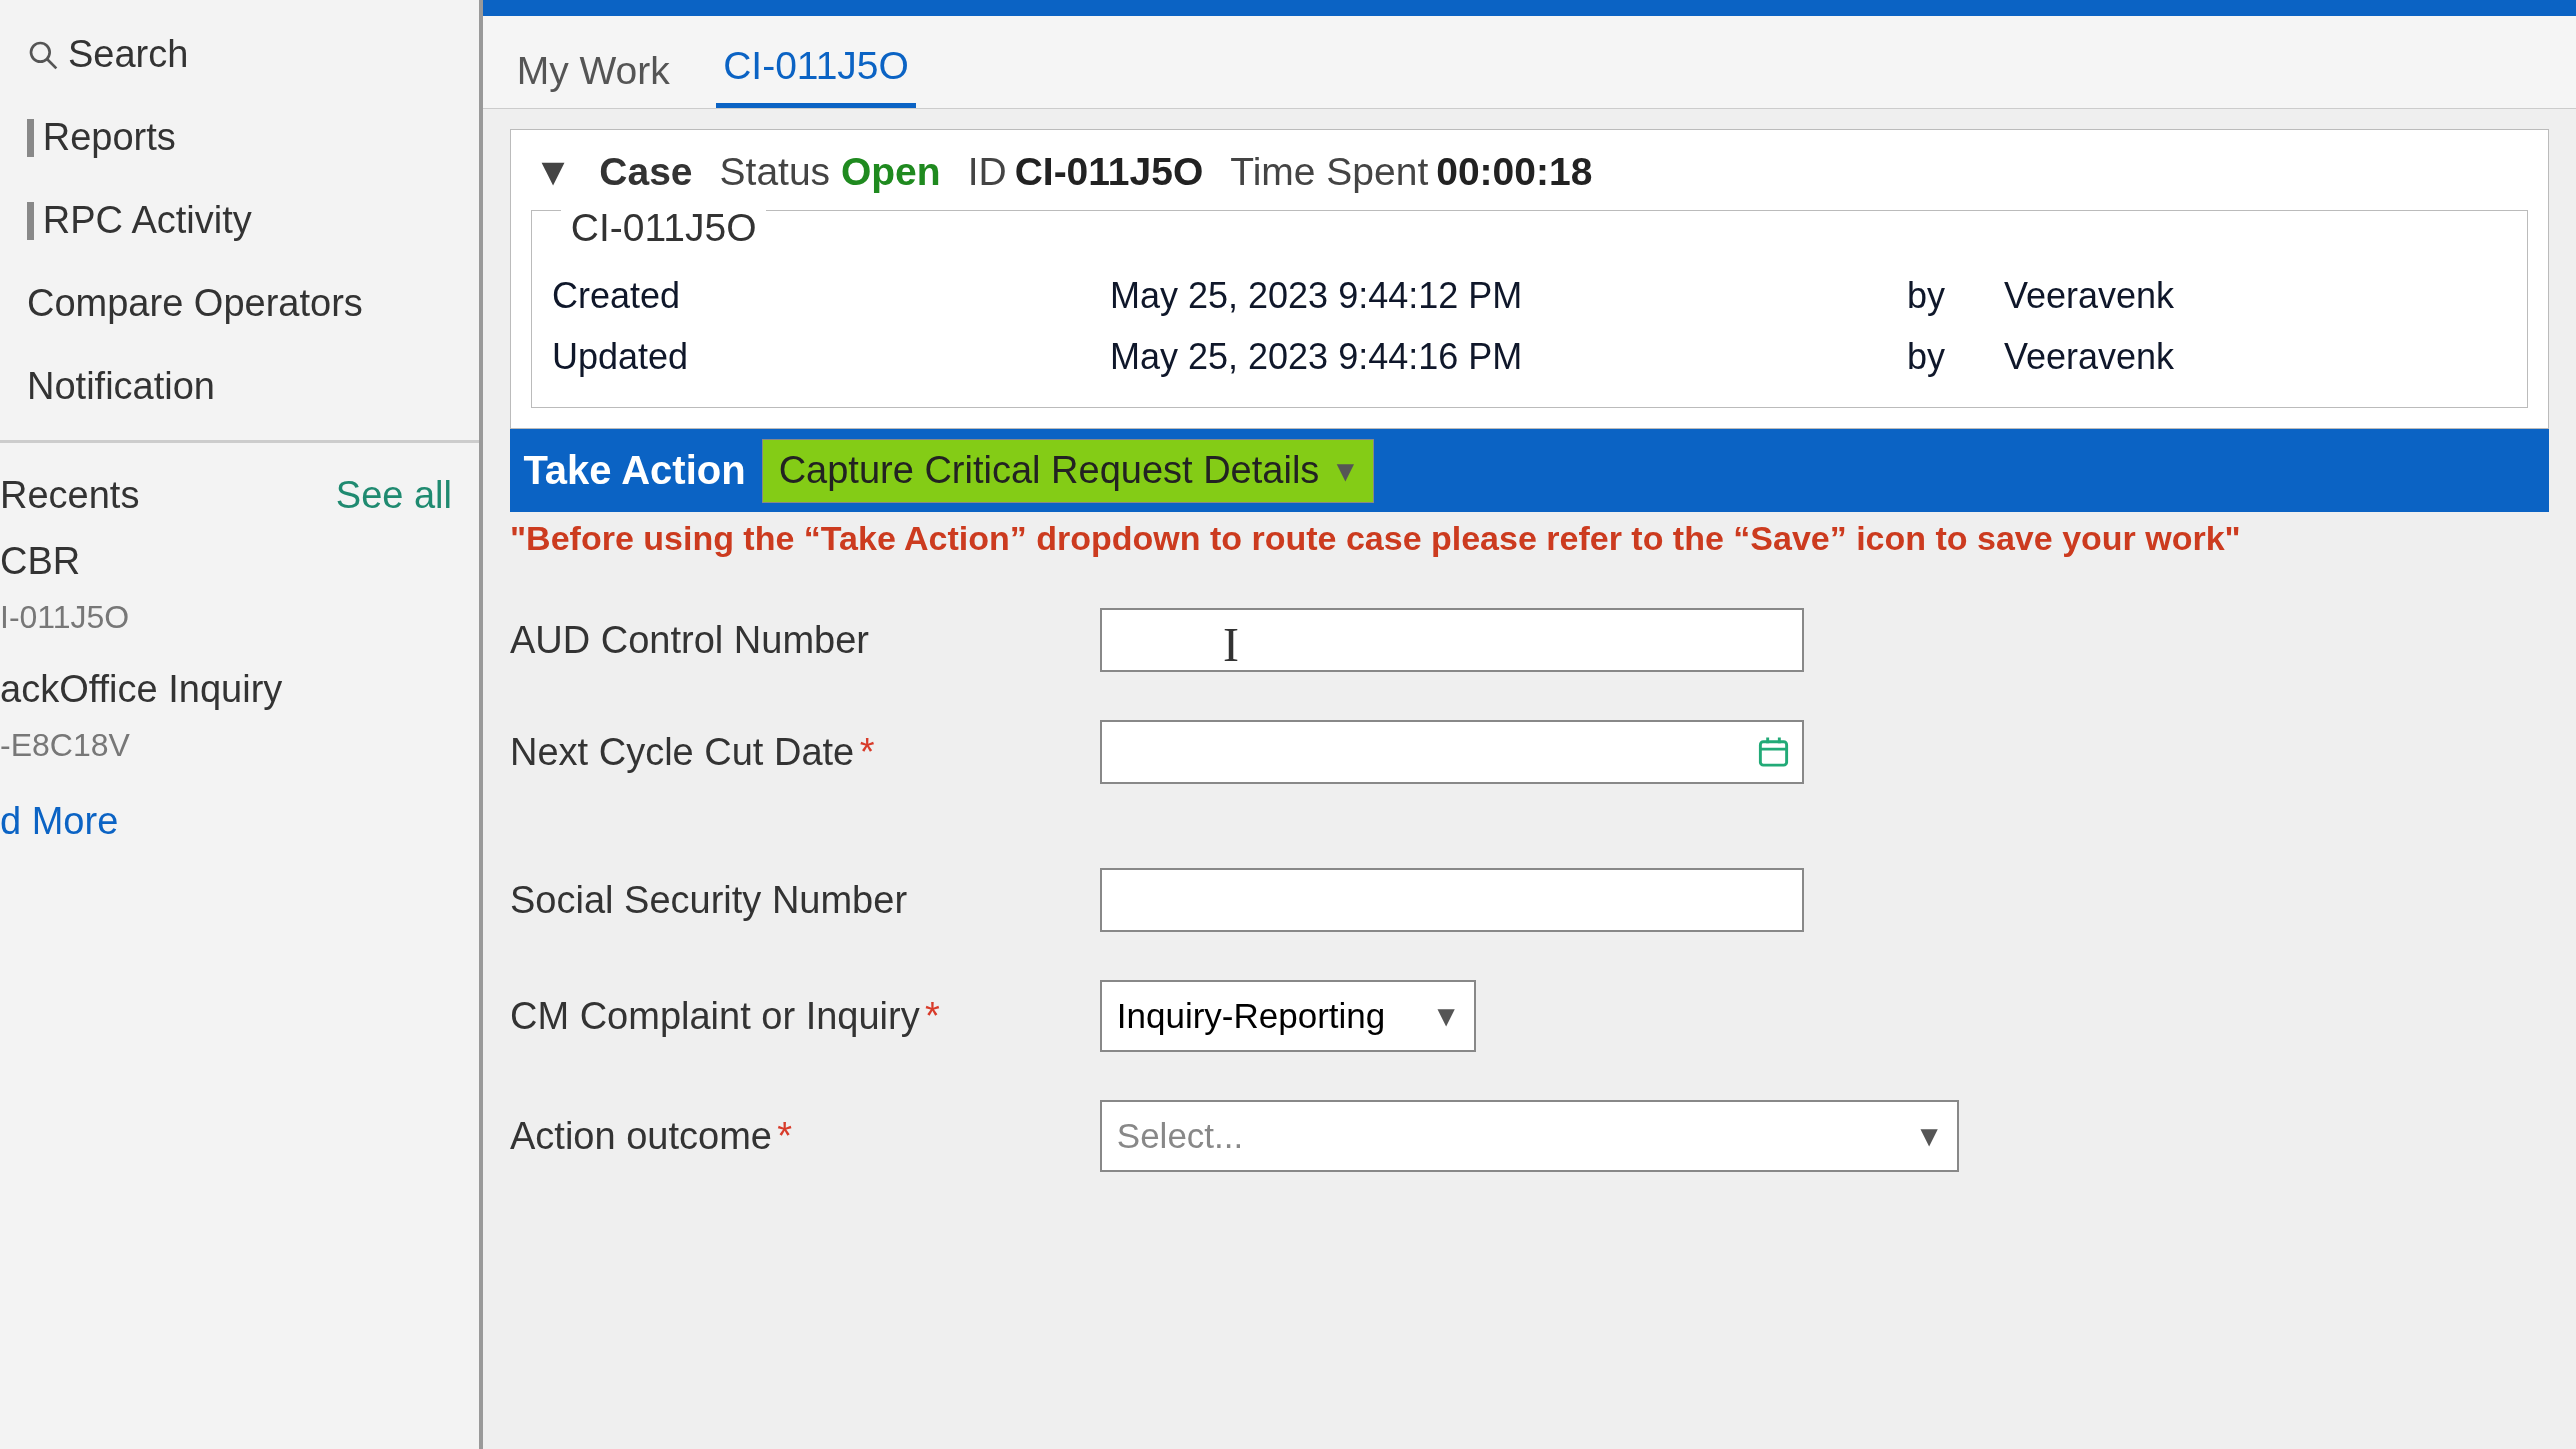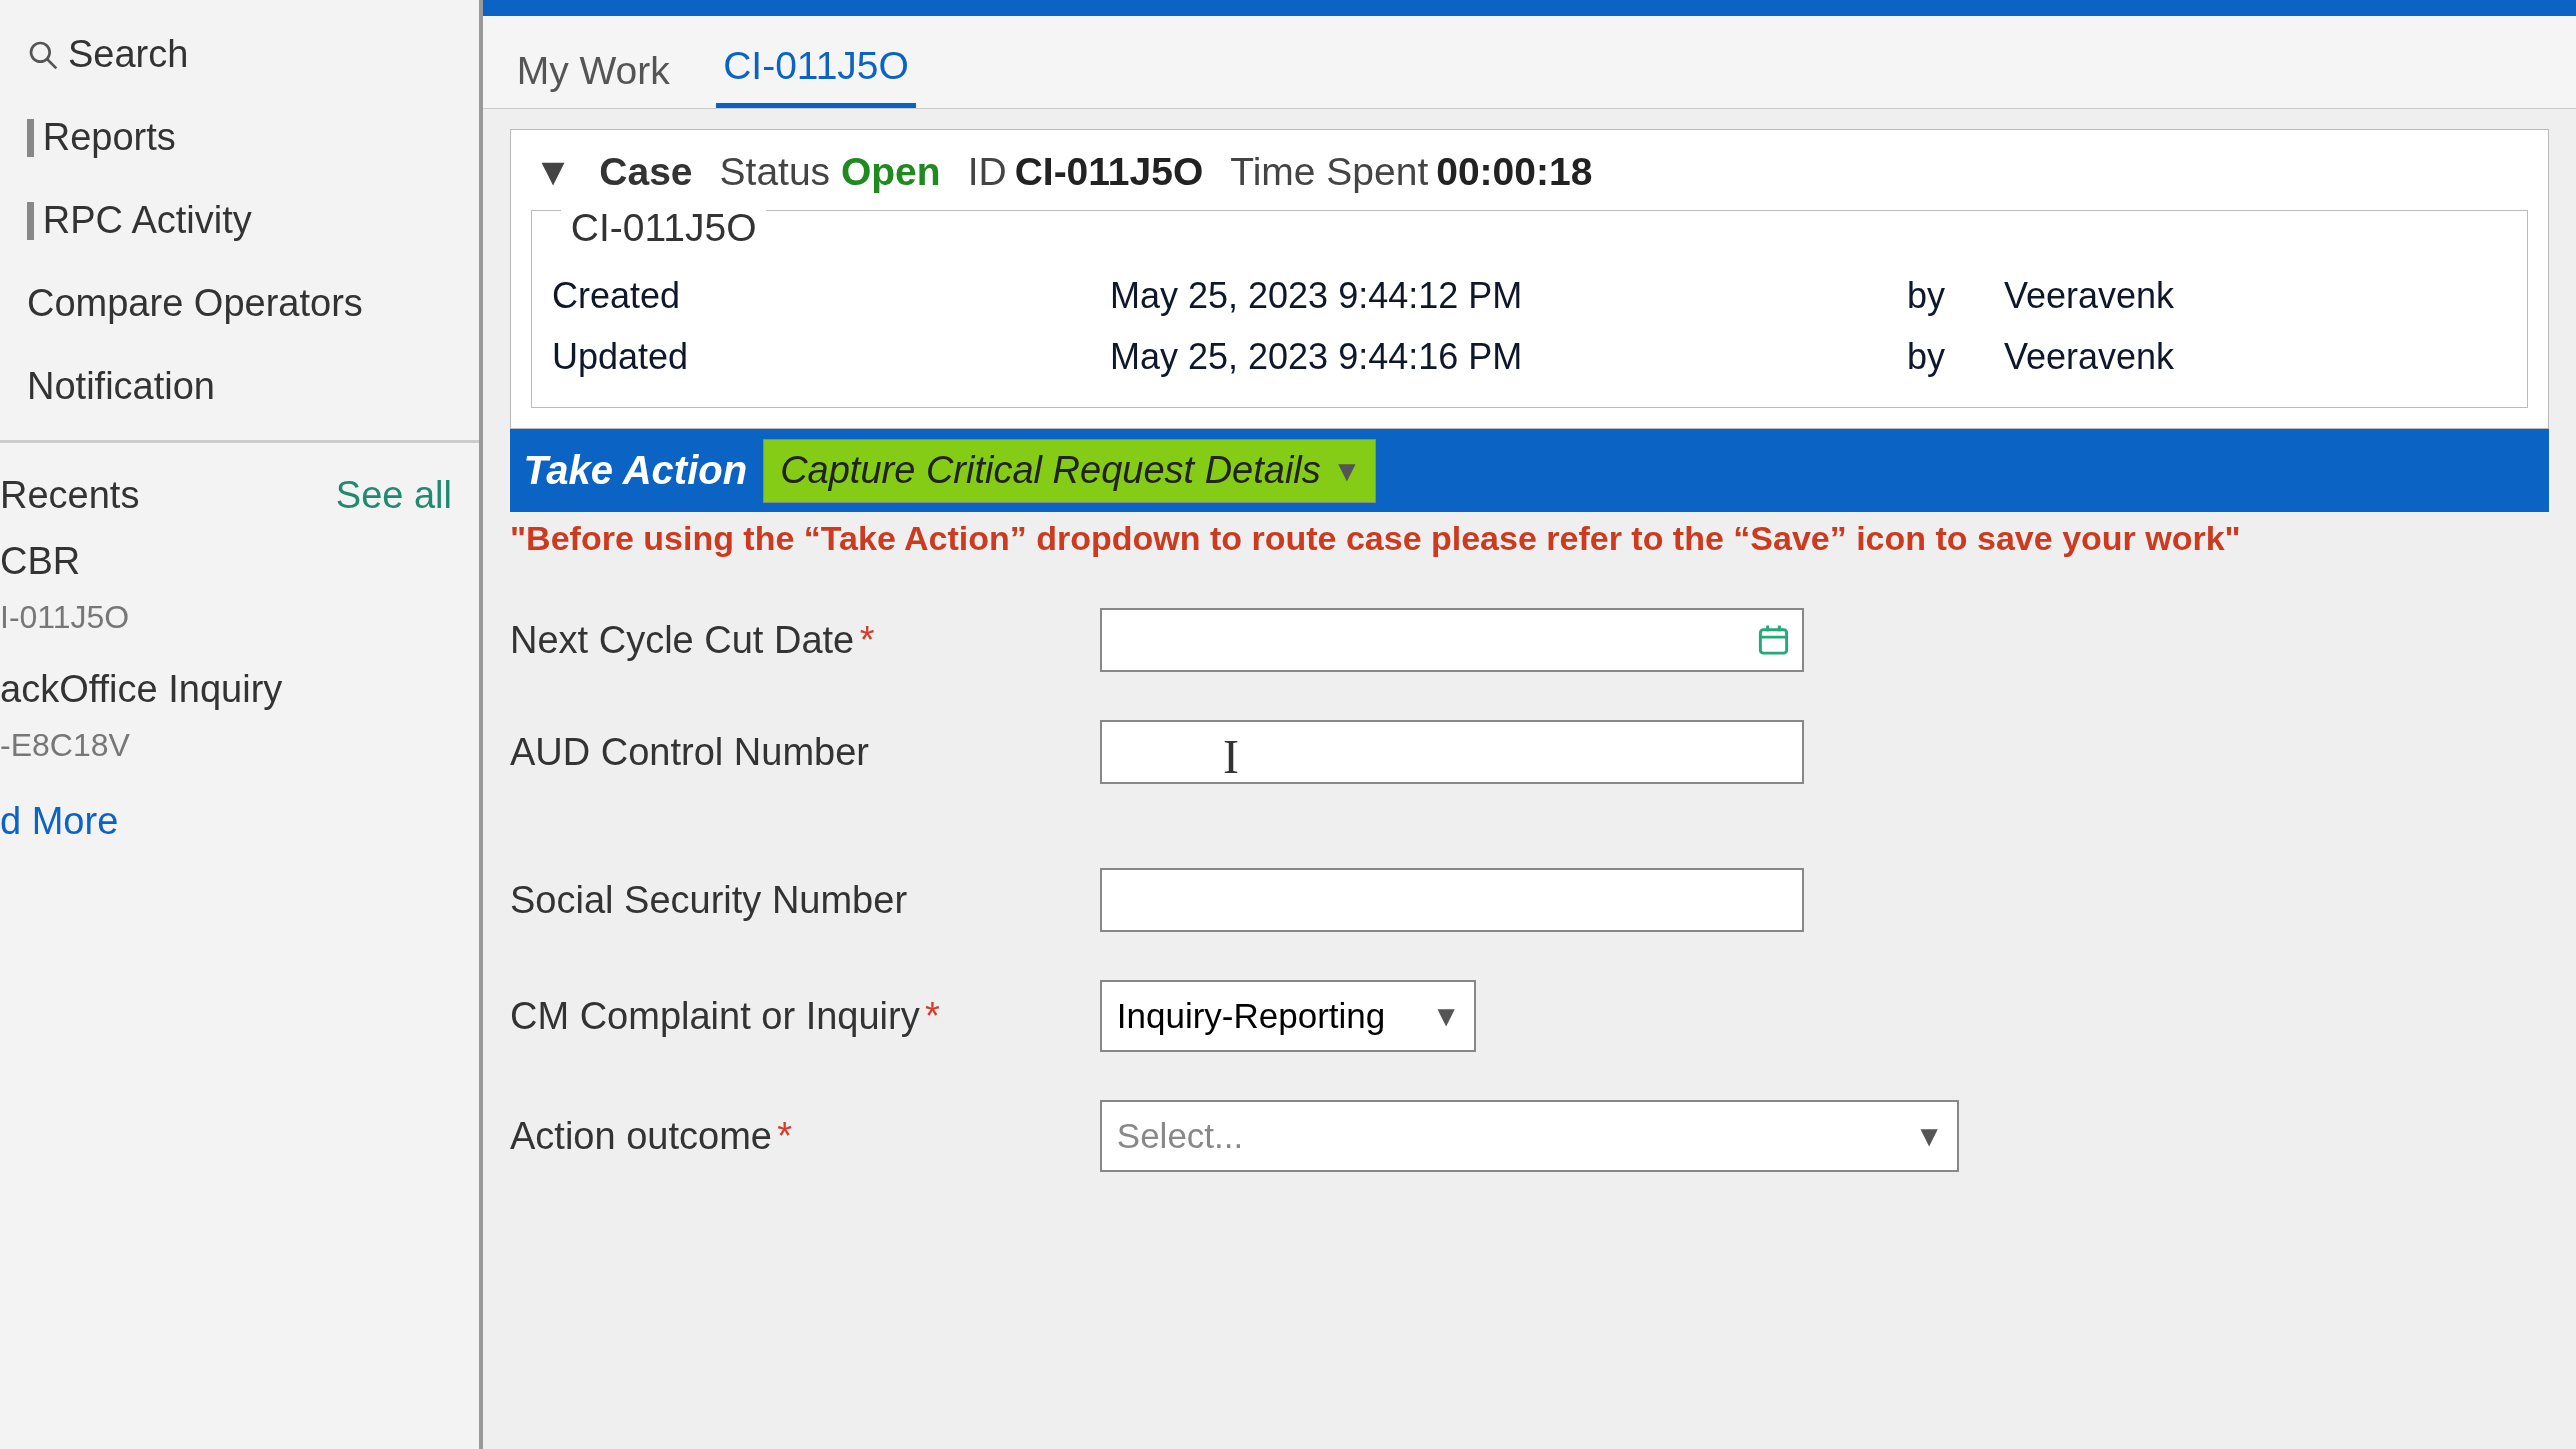--- a/index.html
+++ b/index.html
@@ -32,21 +32,21 @@
   .case-header .kv .k { color: #444; }
   .case-header .kv .v { color: #222; font-weight: 600; margin-left: 8px; }
   .fieldset { border: 1.3px solid #bbb; padding: 20px 20px; }
   .legend { font-size: 39px; color: #333; margin: -42px 0 16px 9.4px; background: #fff; display: inline-block; padding: 0 9.4px; }
   .row { display: flex; align-items: center; gap: 48px; font-size: 36px; color: #0f172a; padding: 9.4px 0; }
   .row .c1 { width: 510px; }
   .row .c2 { width: 738px; }
   .row .c3 { width: 60px; text-align: center; }
   .row .c4 { flex: 1; }
   
-  .action-bar { margin: 0 27px; background: #0b63c4; color: #fff; display: flex; align-items: center; gap: 16px; padding: 9.4px 13.4px; font-style: italic; }
+  .action-bar { margin: 0 27px; background: #0b63c4; color: #fff; display: flex; align-items: center; gap: 16px; padding: 9.4px 13.4px; }
   .action-bar .lbl { font-size: 40px; font-weight: 600; }
   .action-select { background: #84cc16; color: #222; border: 1.3px solid #888; padding: 9.4px 54px 9.4px 16px; font-size: 38px; position: relative; cursor: pointer; }
   .action-select .chev { position: absolute; right: 13.4px; top: 50%; transform: translateY(-50%); color: #555; font-size: 29.5px; }
   .warning { margin: 6.7px 27px 20px 27px; color: #cc3b1f; font-size: 34px; font-weight: 700; }
   
   .form { margin: 6.7px 27px; }
   .form-row { display: flex; align-items: center; gap: 40px; padding: 24px 0; }
   .form-row .flabel { width: 550px; font-size: 38px; color: #333; }
   .req { color: #d83b2a; font-size: 38px; margin-left: 5.4px; }
   .textbox { width: 704px; height: 64px; border: 2px solid #888; background: #fff; font-size: 35px; padding: 0 13.4px; position: relative; }
@@ -131,34 +131,34 @@
       <span class="lbl">Take Action</span>
       <div class="action-select">
         <span>Capture Critical Request Details</span>
         <span class="chev">▼</span>
       </div>
     </div>
     <div class="warning">"Before using the “Take Action” dropdown to route case please refer to the “Save” icon to save your work"</div>
 
     <div class="form">
       <div class="form-row">
+        <div class="flabel"><span>AUD Control Number</span></div>
+        <div class="textbox">
+          <span class="cursor">I</span>
+        </div>
+      </div>
+      <div class="form-row">
         <div class="flabel"><span>Next Cycle Cut Date</span><span class="req">*</span></div>
         <div class="textbox">
           <svg class="dateicon" viewBox="0 0 24 24" fill="none" stroke="#2a7" stroke-width="2">
               <rect x="3" y="5" width="18" height="16" rx="2"></rect>
               <line x1="3" y1="10" x2="21" y2="10"></line>
               <line x1="8" y1="2" x2="8" y2="6"></line>
               <line x1="16" y1="2" x2="16" y2="6"></line>
             </svg>
-        </div>
-      </div>
-      <div class="form-row">
-        <div class="flabel"><span>AUD Control Number</span></div>
-        <div class="textbox">
-          <span class="cursor">I</span>
         </div>
       </div>
       <div class="form-row" style="padding-top:60px;">
         <div class="flabel"><span>Social Security Number</span></div>
         <div class="textbox"></div>
       </div>
       <div class="form-row">
         <div class="flabel"><span>CM Complaint or Inquiry</span><span class="req">*</span></div>
         <div class="select">
           <span>Inquiry-Reporting</span>

